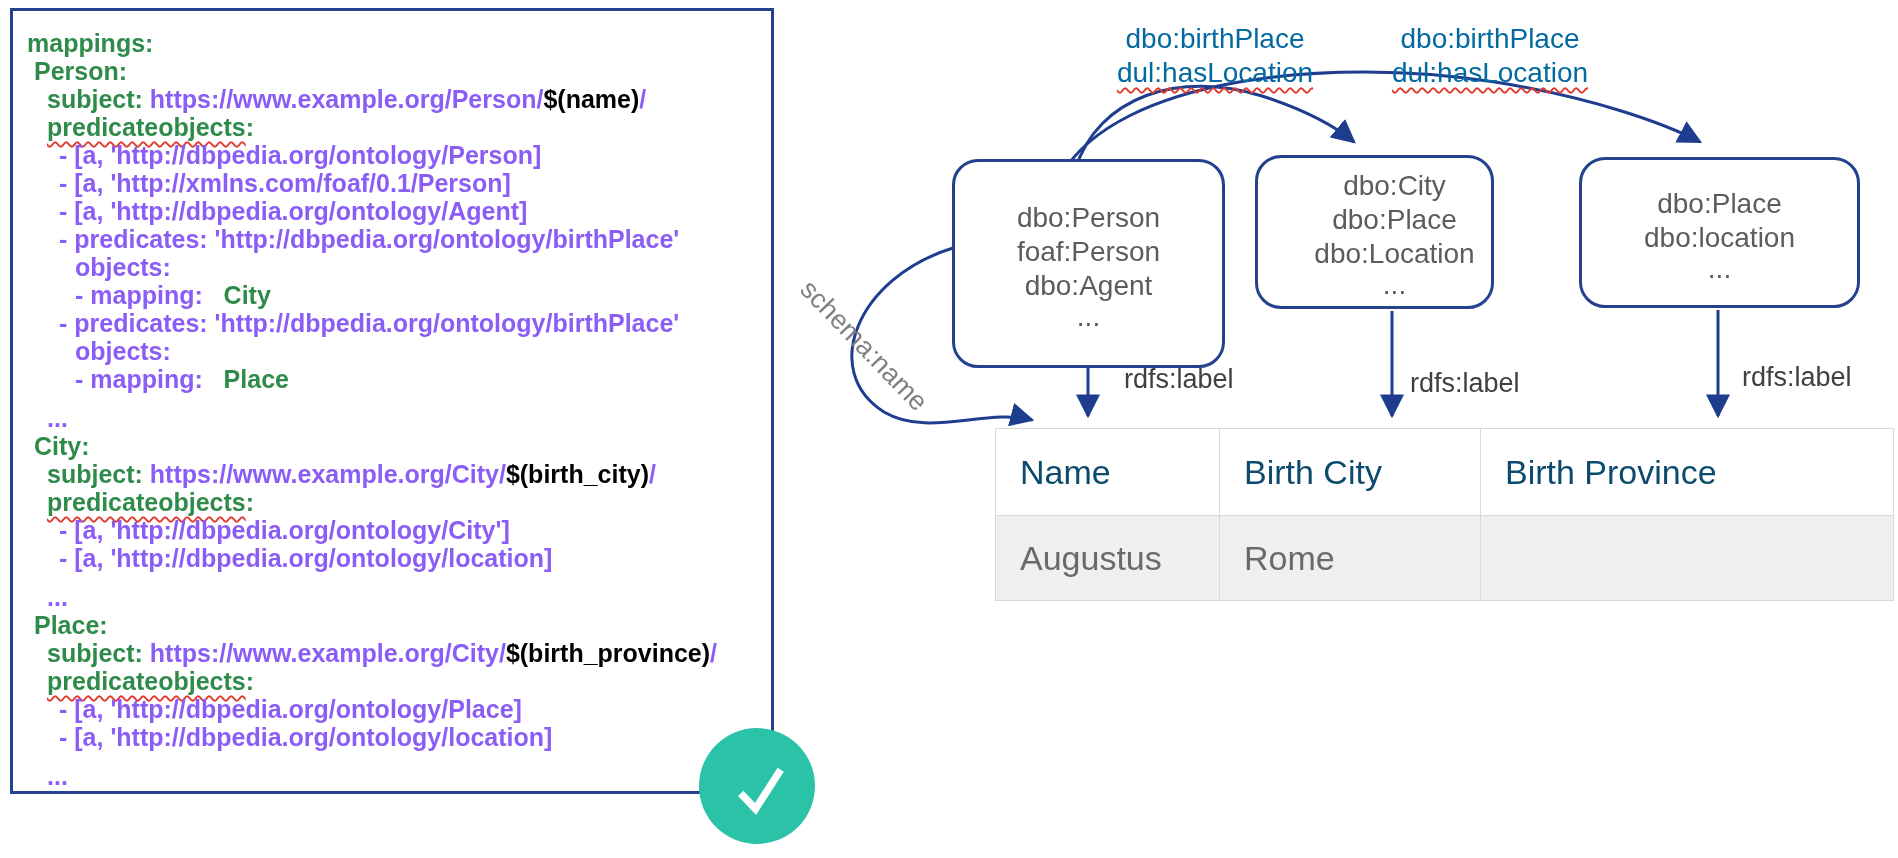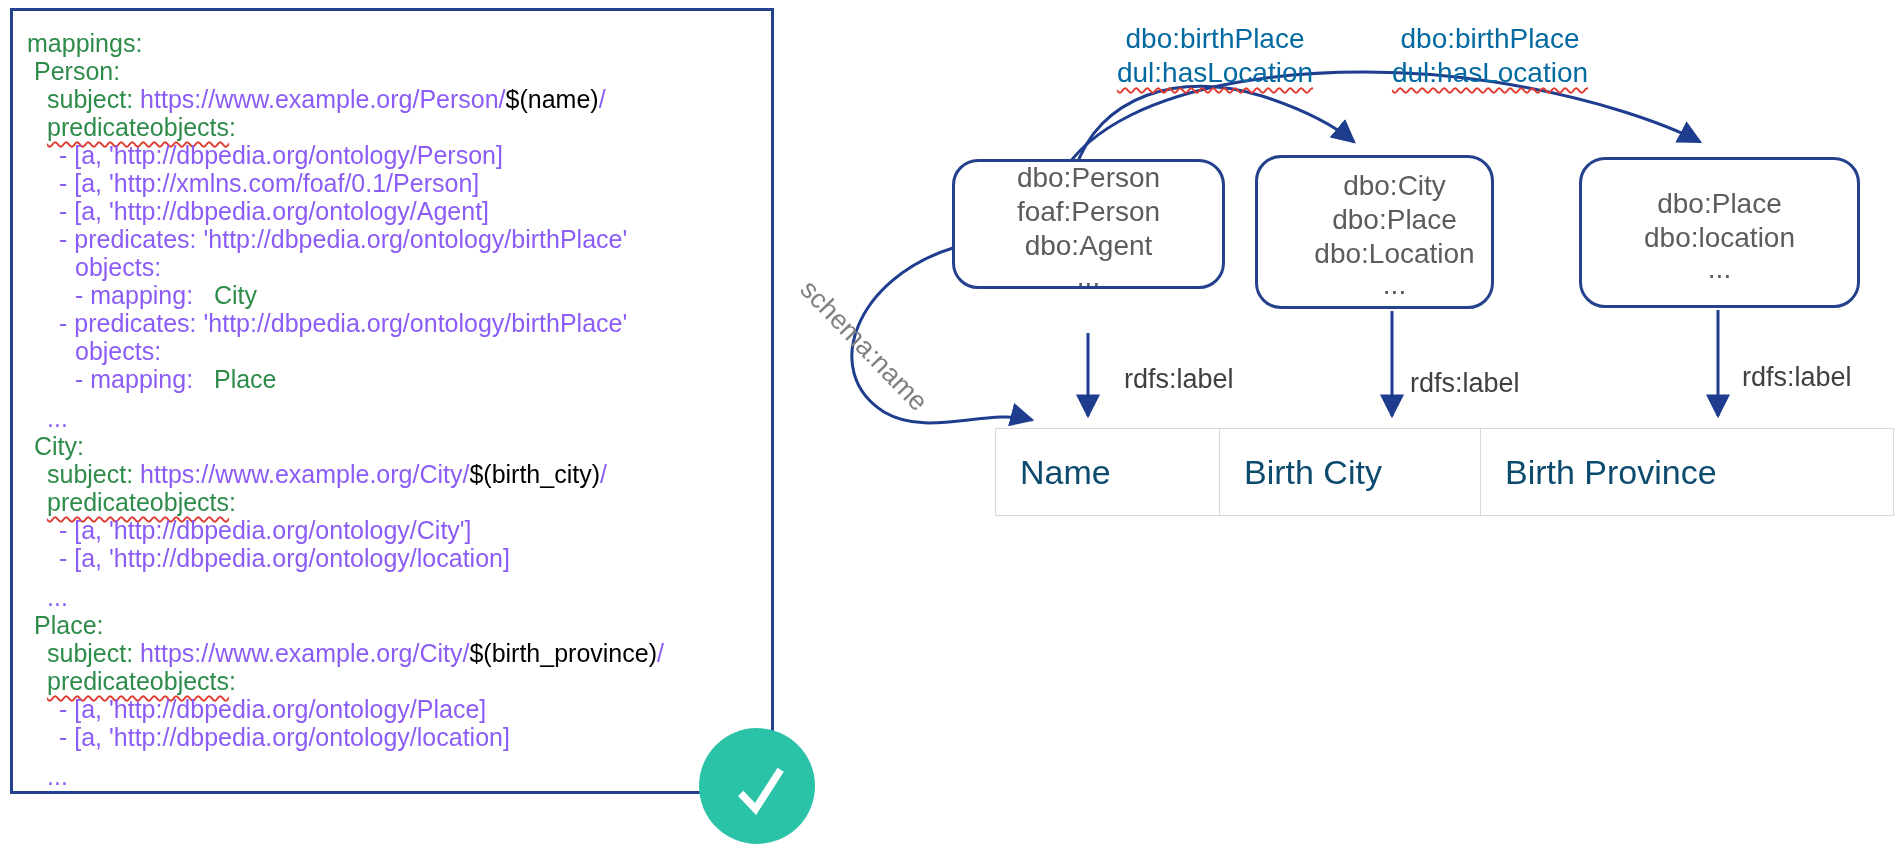--- a/index.html
+++ b/index.html
@@ -2,39 +2,39 @@
 <html><head>
 <meta charset="utf-8">
 <style>
   html,body{margin:0;padding:0;background:#ffffff;}
   body{font-family:"Liberation Sans", sans-serif;}
   .stage{position:relative;width:1898px;height:858px;background:#fff;overflow:hidden;}
 
   
   .code-panel{position:absolute;left:10px;top:8px;width:764px;height:786px;
     border:3px solid #24418e;background:#fff;box-sizing:border-box;z-index:2;}
-  .code-block{padding:18px 10px 0 14px;font-size:25px;line-height:28px;white-space:pre;}
+  .code-block{padding:18px 10px 0 14px;font-size:25px;line-height:28px;white-space:pre;font-weight:bold;}
   .code-line{white-space:pre;}
   .ind-0{padding-left:0px}.ind-1{padding-left:7px}.ind-2{padding-left:20px}
   .ind-3{padding-left:32px}.ind-4{padding-left:48px}
   .gap-top{margin-top:11px;}
   .c-g{color:#2e8b4a}.c-b{color:#8b5cf6}.c-t{color:#000000}
   .squig{text-decoration-line:underline;text-decoration-style:wavy;
     text-decoration-color:#e03a2f;text-decoration-thickness:2px;text-underline-offset:5px;}
 
   
   .check-badge{position:absolute;left:699px;top:728px;width:116px;height:116px;
     border-radius:50%;background:#2bc3a7;z-index:5;display:flex;align-items:center;justify-content:center;}
 
   
   .arrows-svg{position:absolute;left:0;top:0;z-index:1;}
   .node-box{position:absolute;border:3px solid #24418e;border-radius:26px;background:#fff;
     box-sizing:border-box;display:flex;flex-direction:column;align-items:center;justify-content:center;
     color:#5b5c5e;font-size:28px;line-height:34px;z-index:2;text-align:center;}
-  .node-person{left:952px;top:159px;width:273px;height:130px;}
+  .node-person{left:952px;top:159px;width:273px;height:209px;}
   .node-city{left:1255px;top:155px;width:239px;height:154px;padding-left:40px;}
   .node-place{left:1579px;top:157px;width:281px;height:151px;}
   .node-more{margin-top:4px;line-height:20px;}
 
   .pair-label{position:absolute;width:300px;text-align:center;color:#0369a1;
     font-size:28px;line-height:34px;z-index:3;}
   .pair-1{left:1065px;top:22px;}
   .pair-2{left:1340px;top:22px;}
   .rdfs-label{position:absolute;color:#404040;font-size:27px;z-index:3;}
   .rdfs-1{left:1124px;top:364px;}
@@ -123,16 +123,21 @@
         <col class="col-prov">
       </colgroup>
     <thead>
       <tr>
         <th>Name</th>
         <th>Birth City</th>
         <th>Birth Province</th>
       </tr>
     </thead>
     <tbody>
+        <tr class="row-stripe">
+          <td>Augustus</td>
+          <td>Rome</td>
+          <td></td>
+        </tr>
       </tbody>
   </table>
 
 </div>
 
 </body></html>

